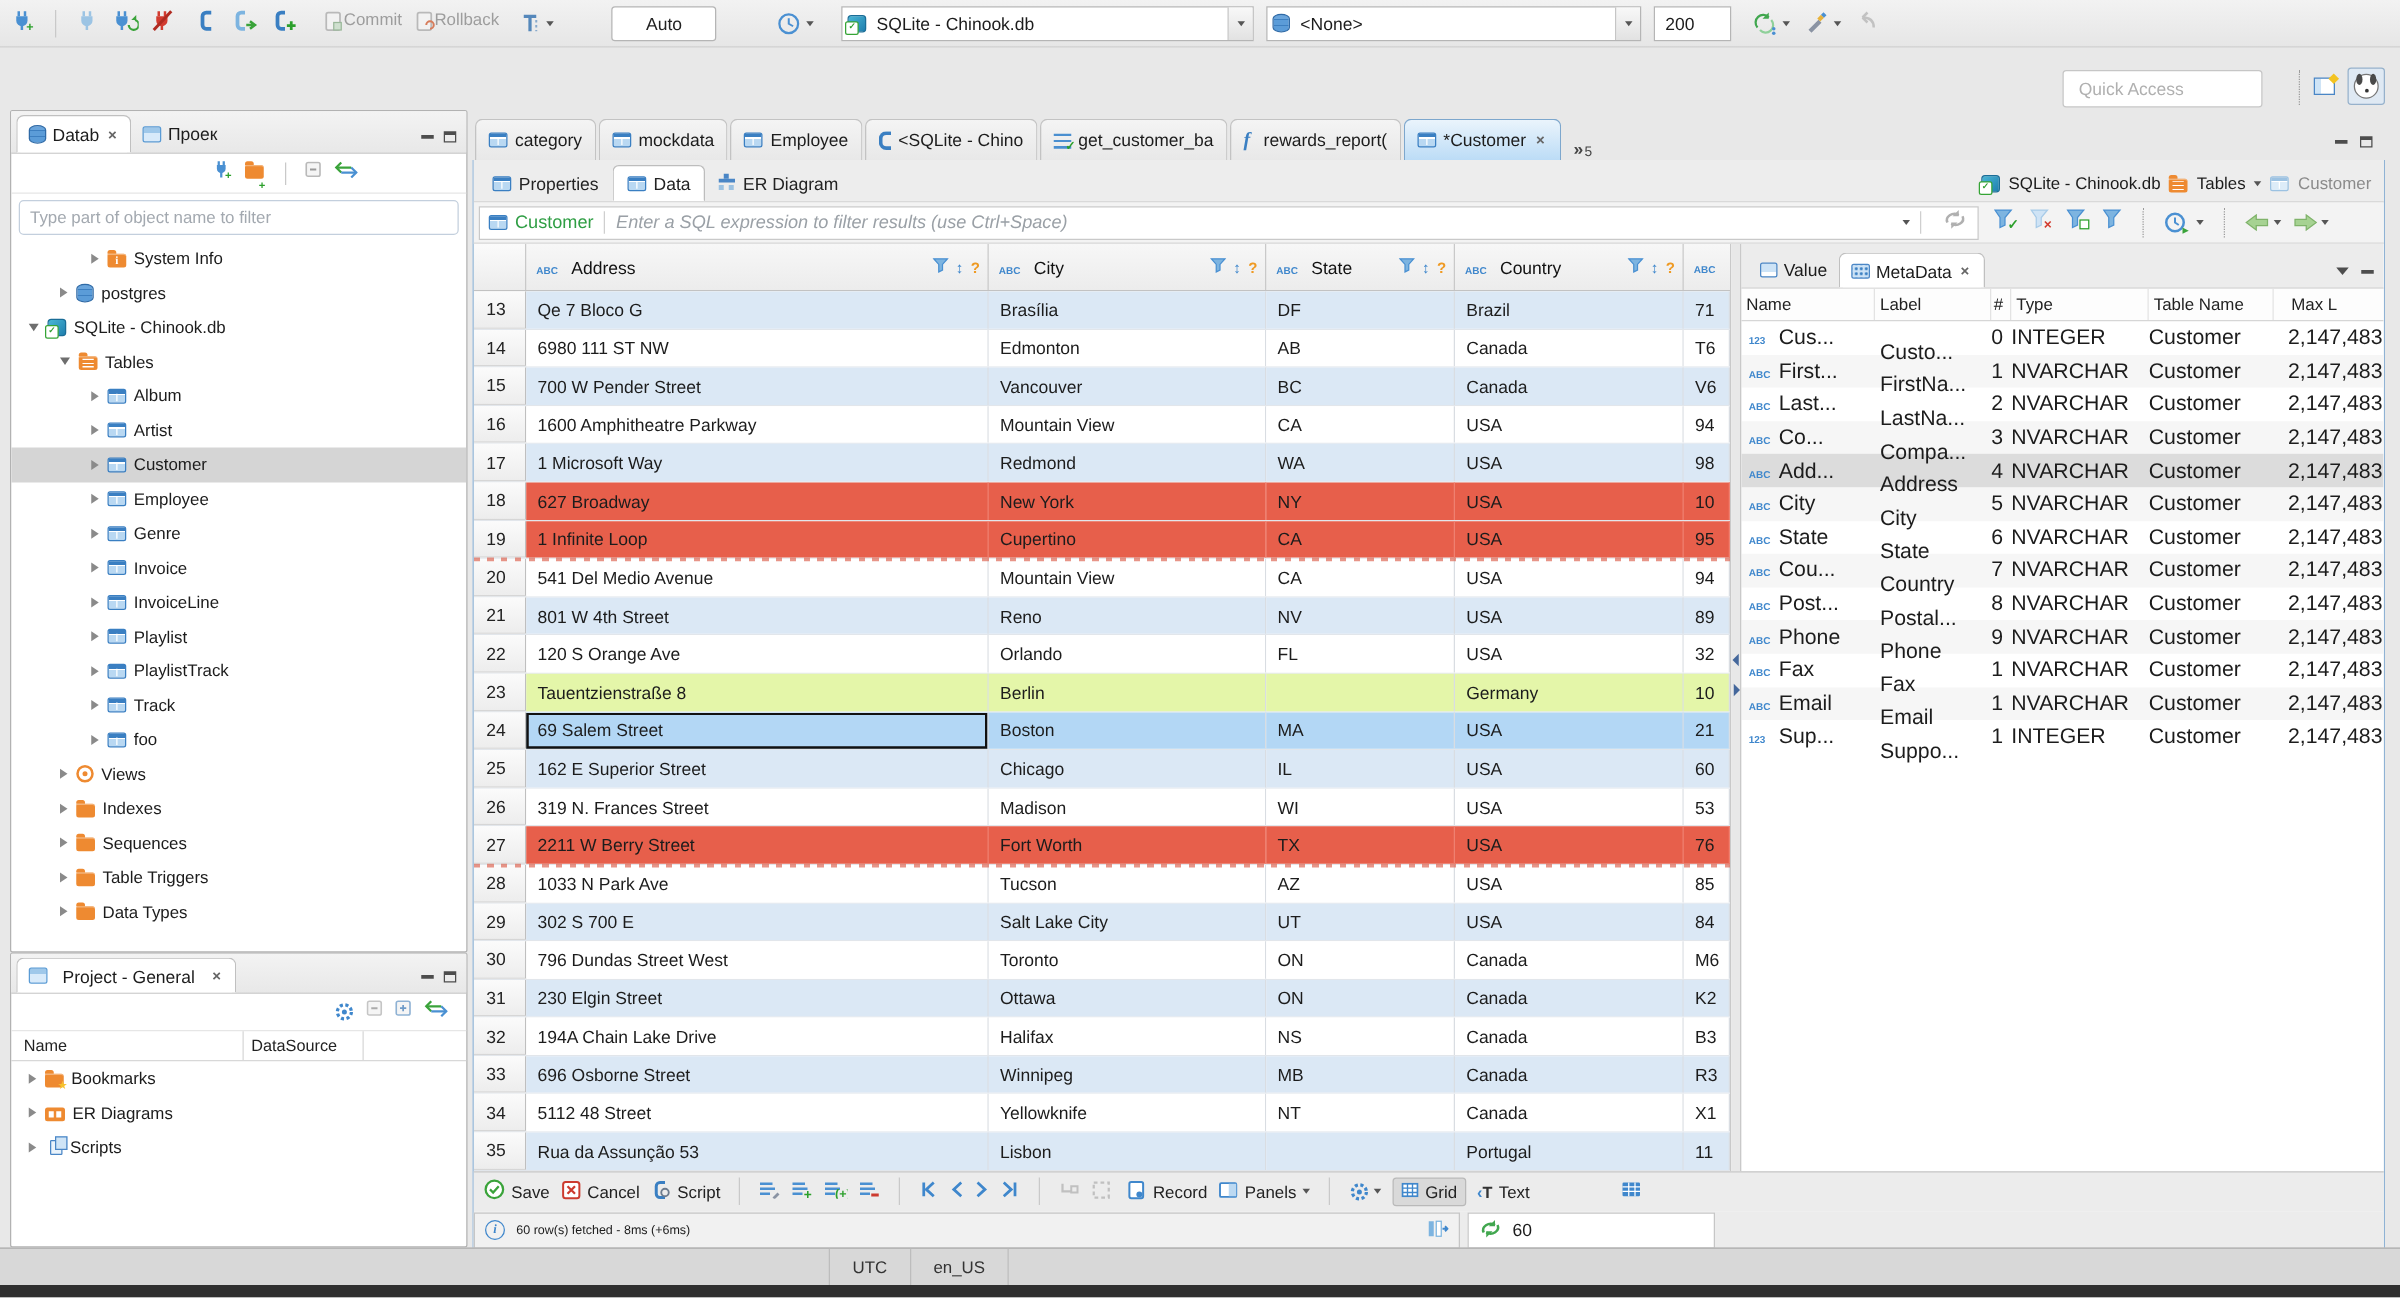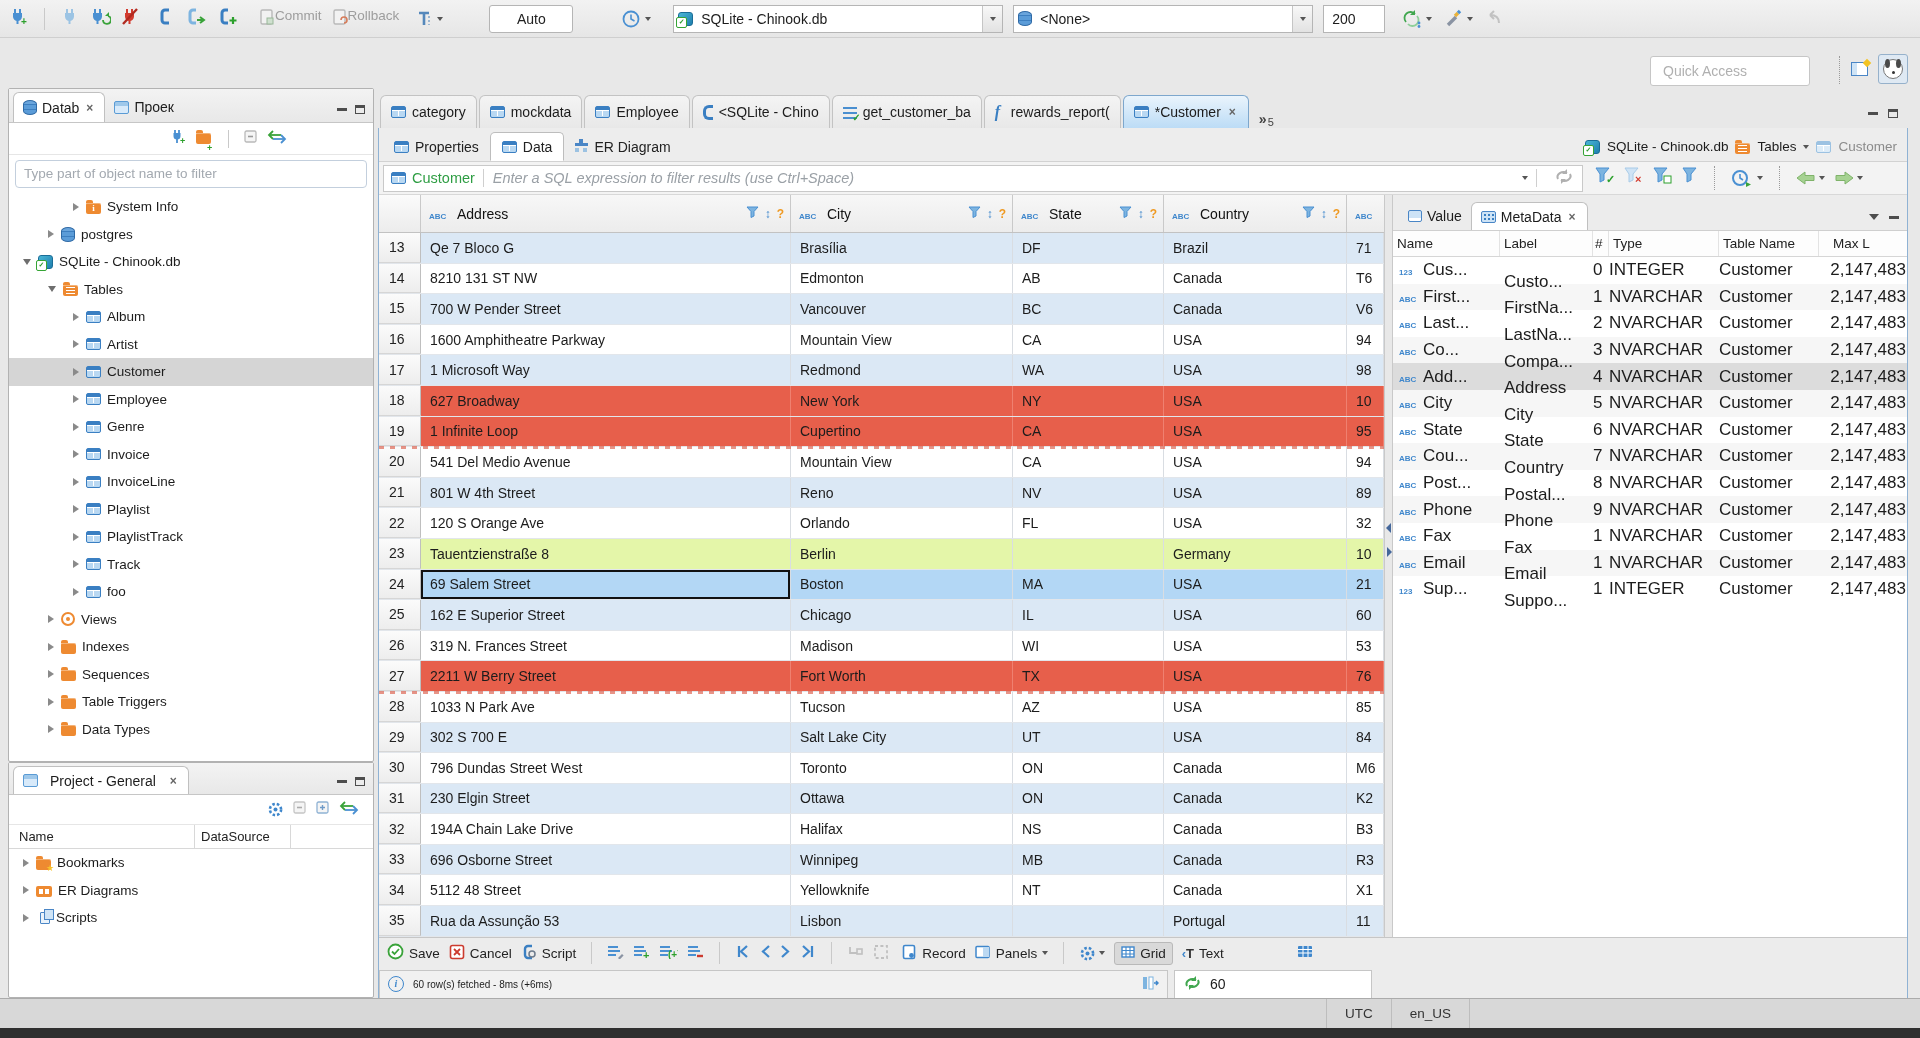--- a/index.html
+++ b/index.html
@@ -190,21 +190,21 @@
     padding-left:8px;gap:9px;font-size:13.5px;color:#222;flex:none;}
   .bbtn{display:flex;align-items:center;gap:5px;}
   .bbtn.pressed{background:#d9d9d9;border:1px solid #b9b9b9;border-radius:3px;padding:3px 6px;}
   .statusrow{height:31px;background:#ececec;display:flex;align-items:center;gap:6px;padding-left:0;flex:none;}
   .stat-box{width:789px;height:29px;background:#f1f1f1;border:1px solid #c6c6c6;display:flex;align-items:center;
     gap:9px;padding:0 8px;font-size:10px;}
   .stat-box .sfill{flex:1;}
   .ref-box{width:198px;height:29px;background:#fff;border:1px solid #c6c6c6;display:flex;align-items:center;gap:8px;padding:0 8px;font-size:14px;}
 
   .osbar{position:absolute;left:0;top:998px;width:1920px;height:30px;background:#d8d8d8;border-top:1px solid #ababab;
-    display:flex;align-items:center;justify-content:flex-end;padding-right:450px;font-size:13.5px;color:#333;}
+    display:flex;align-items:center;justify-content:center;padding-right:450px;font-size:13.5px;color:#333;}
   .oscell{height:100%;line-height:29px;padding:0 18px;border-left:1px solid #bdbdbd;}
   .oscell:last-child{border-right:1px solid #bdbdbd;}
   .bottom-strip{position:absolute;left:0;top:1028px;width:1920px;height:10px;background:#2f2f2f;}
 </style>
 </head>
 <body>
 
 <div class="app">
 
   <div class="tb1">
@@ -705,21 +705,21 @@
           <div class="grow r-blue">
               <div class="gc num">13</div>
               <div class="gc c-addr">Qe 7 Bloco G</div>
               <div class="gc c-city">Brasília</div>
               <div class="gc c-state">DF</div>
               <div class="gc c-country">Brazil</div>
               <div class="gc c-last">71</div>
             </div>
               <div class="grow r-white">
               <div class="gc num">14</div>
-              <div class="gc c-addr">8210 131 ST NW</div>
+              <div class="gc c-addr">6980 111 ST NW</div>
               <div class="gc c-city">Edmonton</div>
               <div class="gc c-state">AB</div>
               <div class="gc c-country">Canada</div>
               <div class="gc c-last">T6</div>
             </div>
               <div class="grow r-blue">
               <div class="gc num">15</div>
               <div class="gc c-addr">700 W Pender Street</div>
               <div class="gc c-city">Vancouver</div>
               <div class="gc c-state">BC</div>

